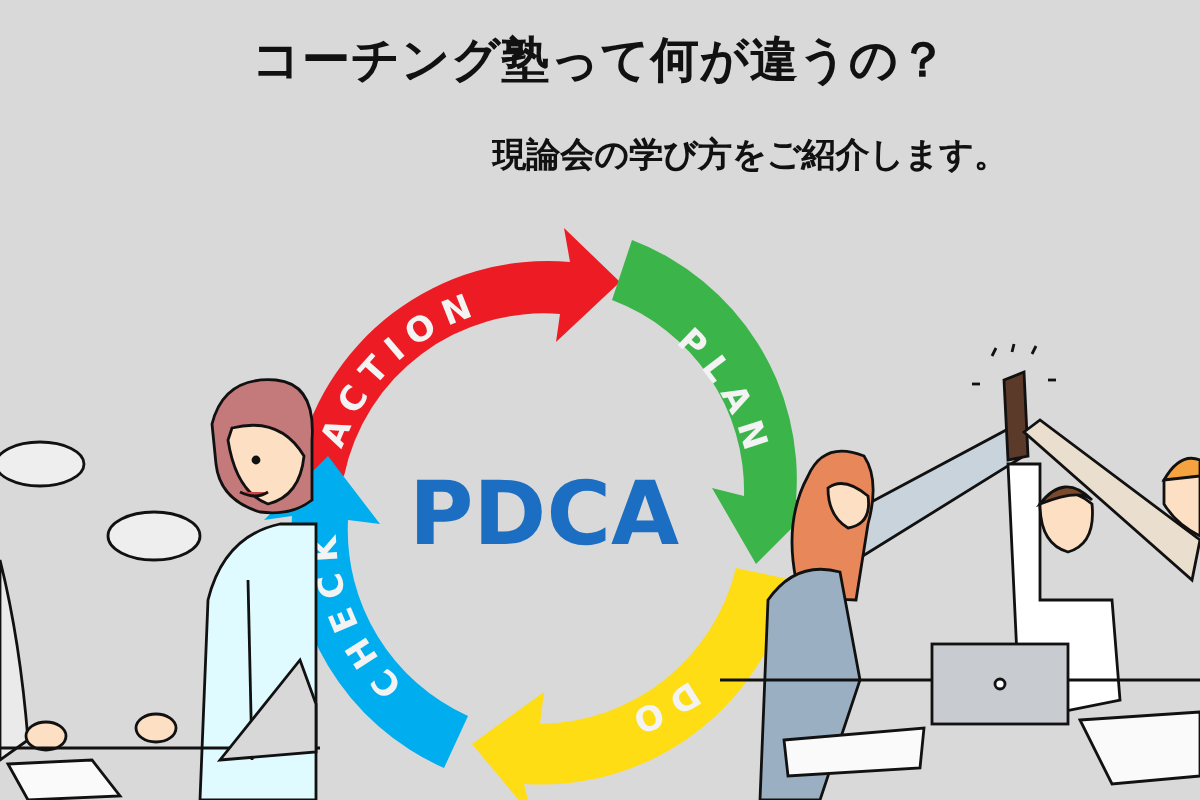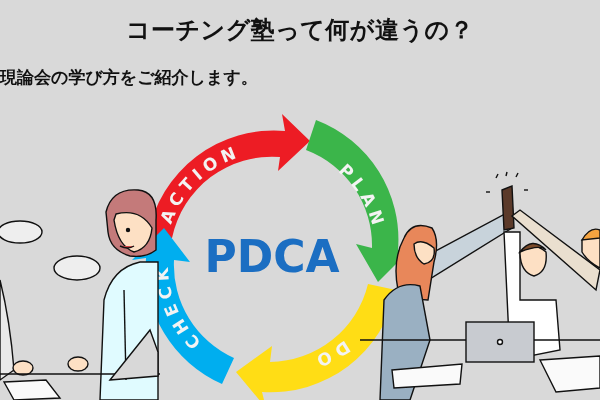--- a/index.html
+++ b/index.html
@@ -1,20 +1,20 @@
 <!DOCTYPE html>
 <html><head>
 <meta charset="utf-8">
 <style>
   html, body { margin:0; padding:0; }
   body { width:600px; height:400px; overflow:hidden; background:#d9d9d9; position:relative;
          font-family:"DejaVu Sans", sans-serif; }
   .title { position:absolute; left:0; width:600px; top:14px; text-align:center;
            font-size:24px; font-weight:bold; color:#111; letter-spacing:0.5px; }
-  .subtitle { position:absolute; left:0; width:504px; top:66px; text-align:left;
+  .subtitle { position:absolute; left:0; width:504px; top:66px; text-align:right;
               font-size:17px; font-weight:bold; color:#111; }
   svg.scene { position:absolute; left:0; top:0; }
 </style>
 </head>
 <body>
 
 <div class="title">コーチング塾って何が違うの？</div>
 <div class="subtitle">現論会の学び方をご紹介します。</div>
 
 <svg class="scene" width="600" height="400" viewBox="0 0 600 400">

